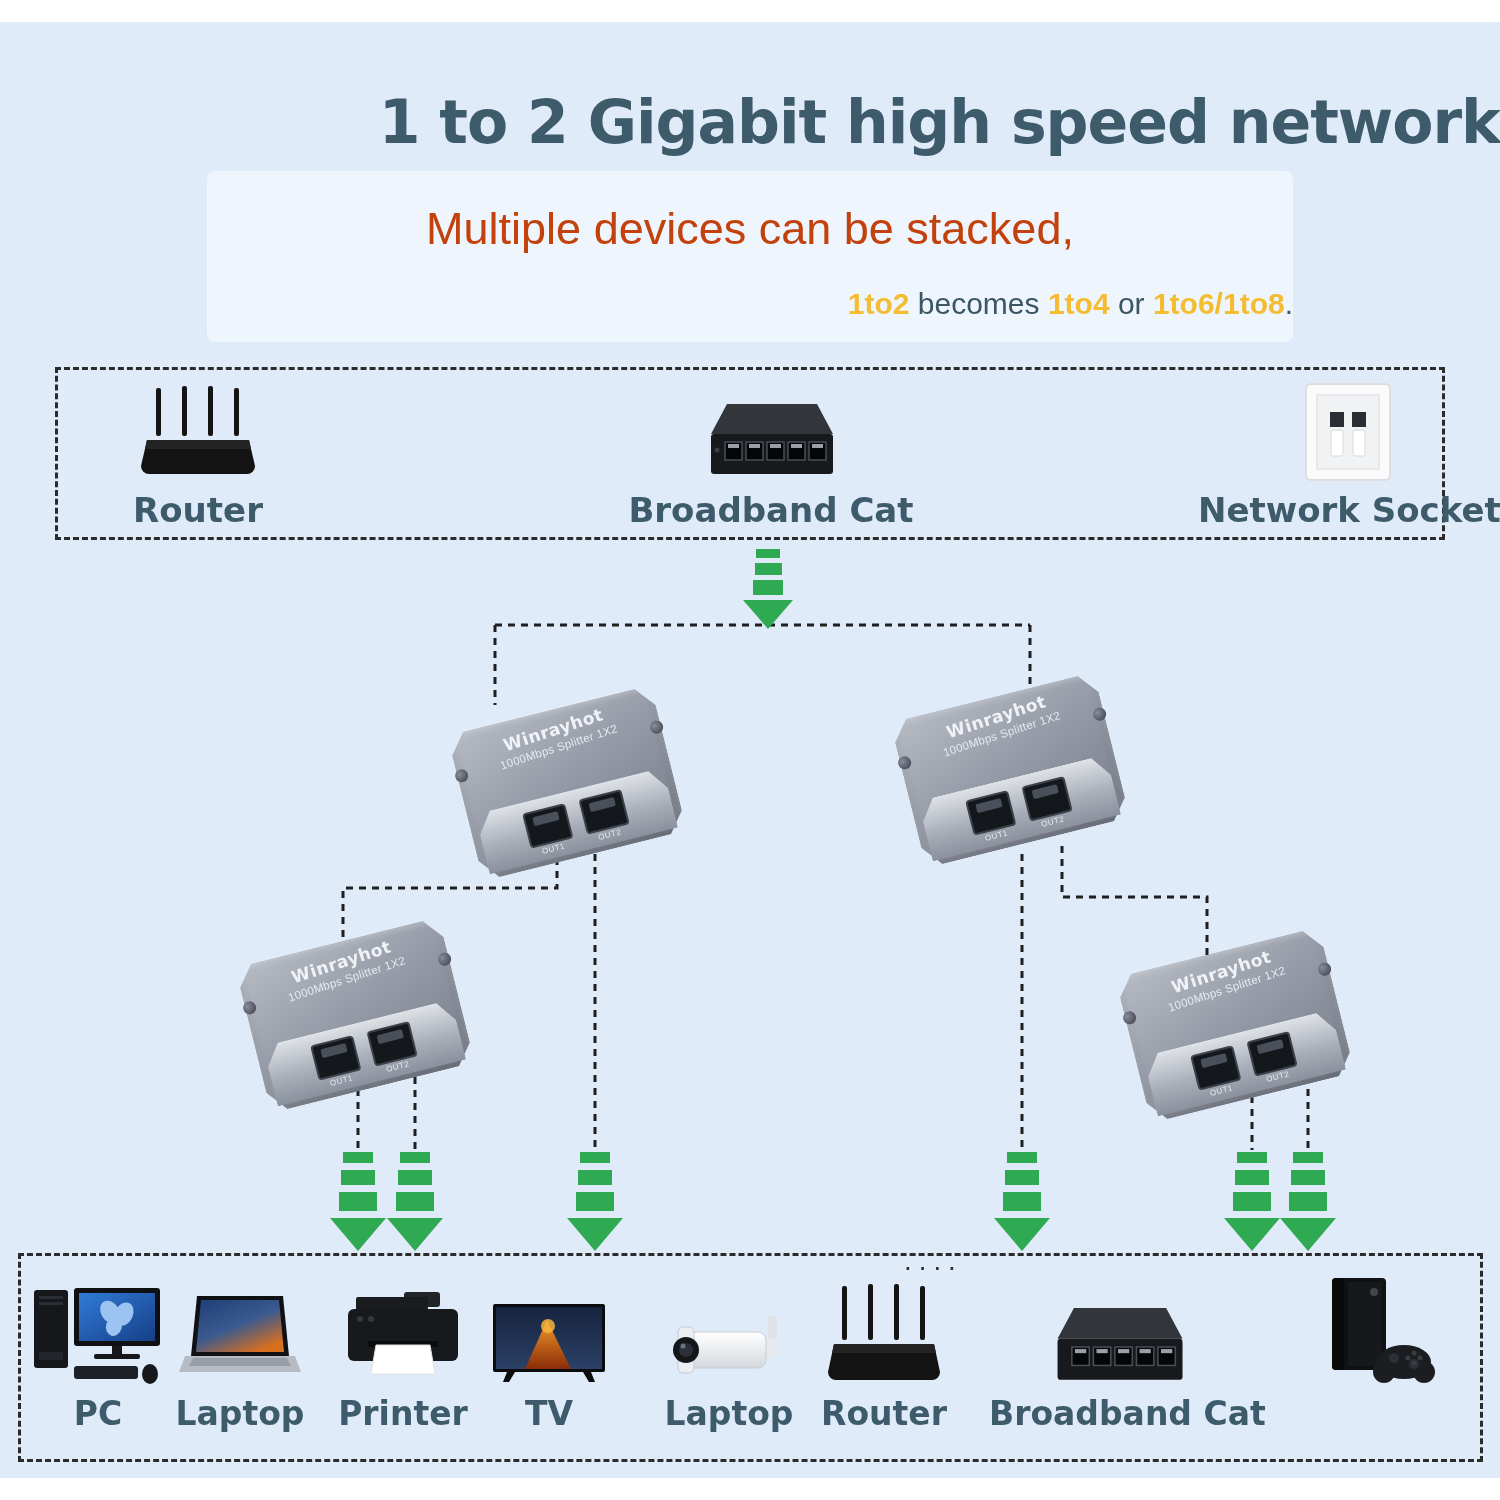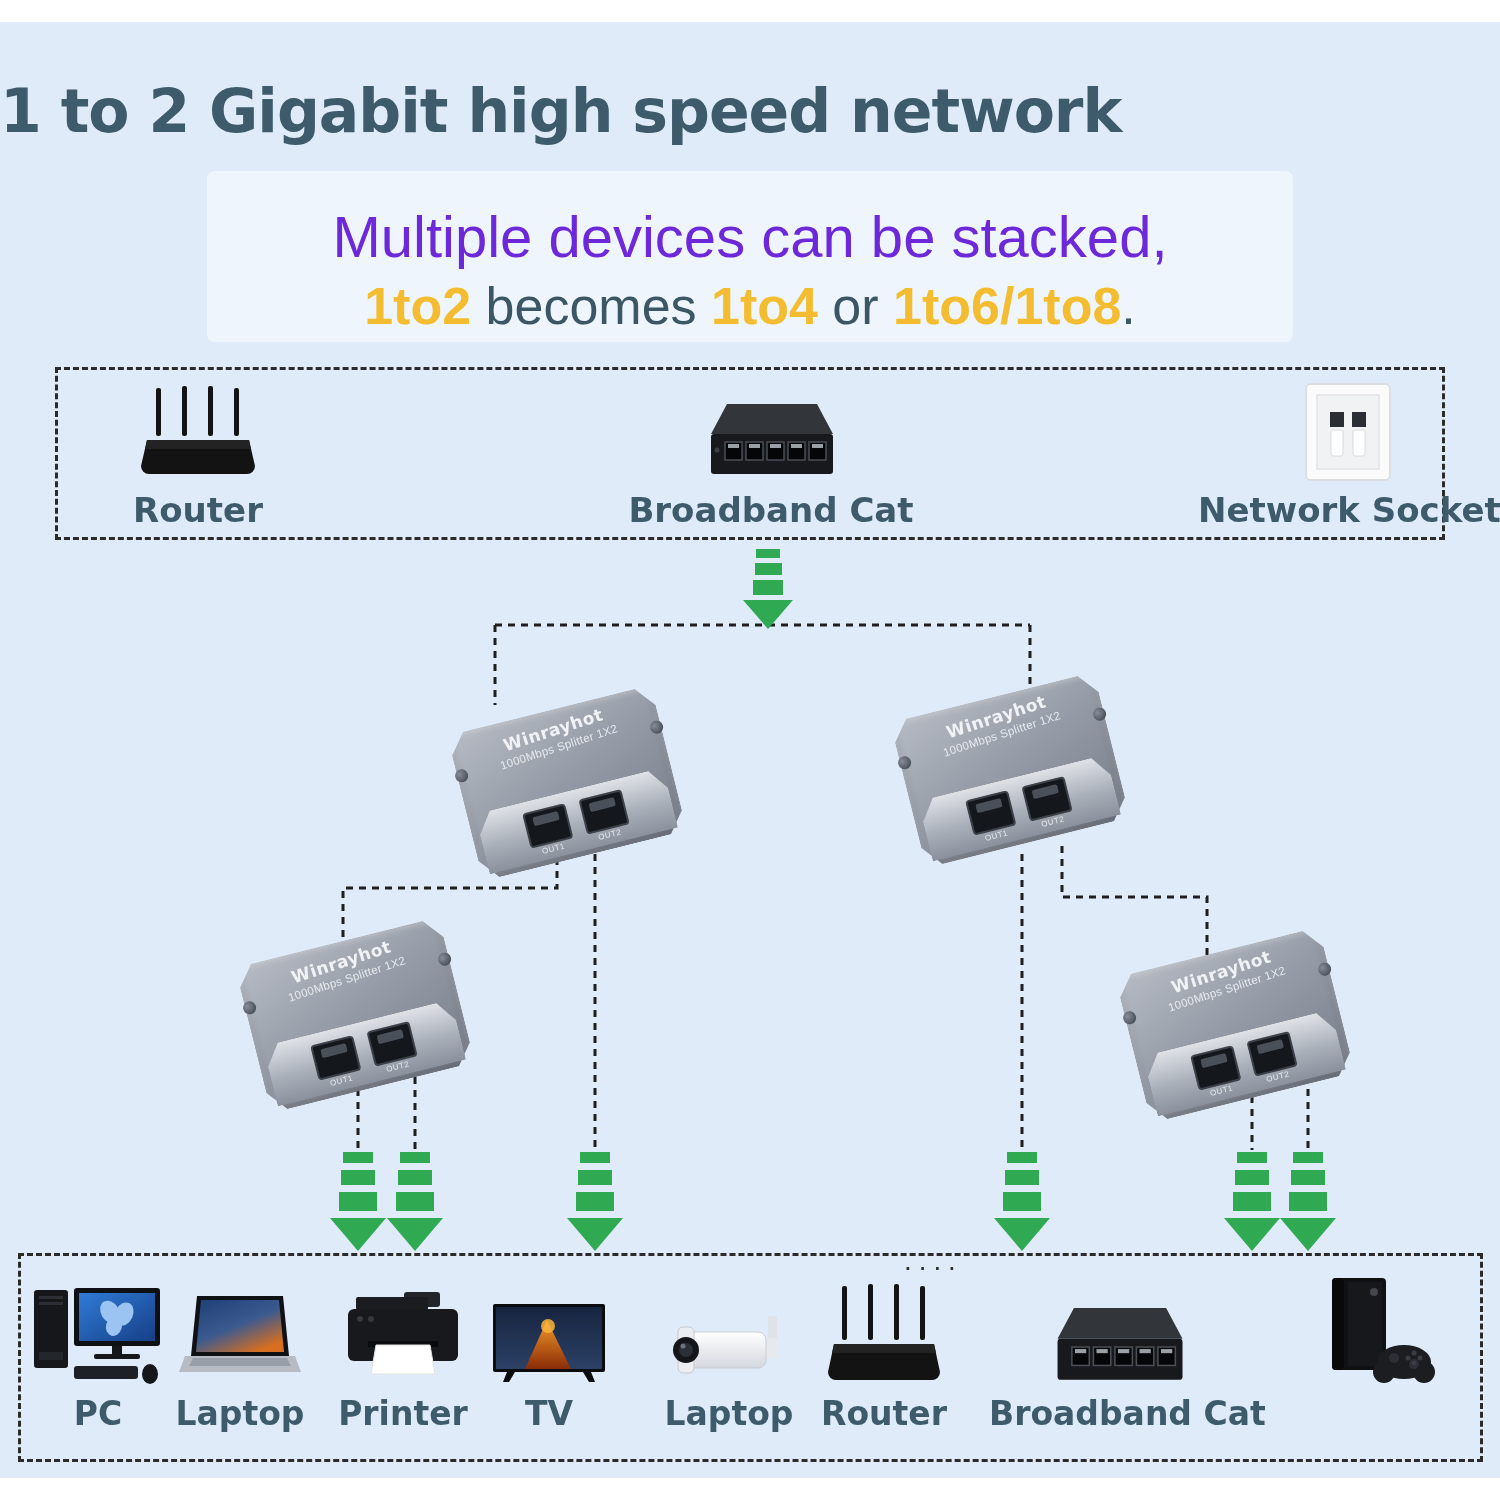--- a/index.html
+++ b/index.html
@@ -1,27 +1,27 @@
 <!DOCTYPE html>
 <html><head>
 <meta charset="utf-8">
 <style>
   * { margin:0; padding:0; box-sizing:border-box; }
   html,body { width:1500px; height:1500px; background:#ffffff; font-family:"Liberation Sans", sans-serif; }
   .canvas { position:relative; width:1500px; height:1500px; overflow:hidden; background:#ffffff; }
   .panel { position:absolute; left:0; top:22px; width:1500px; height:1456px; background:#e0ebf9; }
 
-  .title { position:absolute; left:0; top:76px; width:1500px; text-align:left;
+  .title { position:absolute; left:0; top:87px; width:1500px; text-align:right;
            font-family:"DejaVu Sans", sans-serif; font-weight:800; font-size:60px;
            letter-spacing:-1px; color:#3d5b6b; z-index:4; }
 
   .subtitle-box { position:absolute; left:207px; top:171px; width:1086px; height:171px;
                   background:#eff5fc; border-radius:8px; z-index:3; text-align:center; }
-  .subtitle-box .l1 { margin-top:32px; font-size:58px; color:#6d28d9; }
-  .subtitle-box .l2 { margin-top:6px; font-size:52px; color:#3b5664; }
+  .subtitle-box .l1 { margin-top:32px; font-size:45px; color:#c2410c; }
+  .subtitle-box .l2 { margin-top:32px; font-size:30px; color:#3b5664;text-align:right; }
   .hl { color:#f4bd31; font-weight:700; }
 
   .dash-box { position:absolute; border:3px dashed #2b2b2b; z-index:1; }
   .src-box { left:55px; top:367px; width:1390px; height:173px; }
   .dev-box { left:18px; top:1253px; width:1465px; height:209px; }
 
   .t-item { position:absolute; top:12px; width:300px; text-align:center; }
   .t-img  { height:100px; display:flex; align-items:flex-end; justify-content:center; }
   .t-lbl  { margin-top:8px; font-family:"DejaVu Sans", sans-serif; font-weight:700; font-size:34px; color:#3d5b6b; white-space:nowrap; }
 

